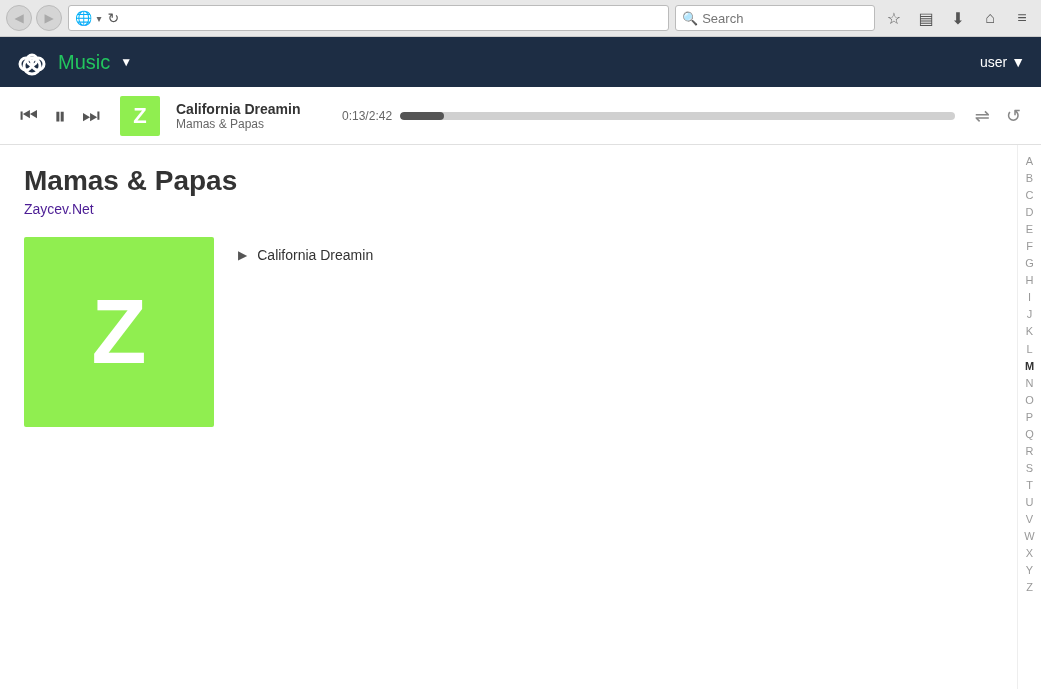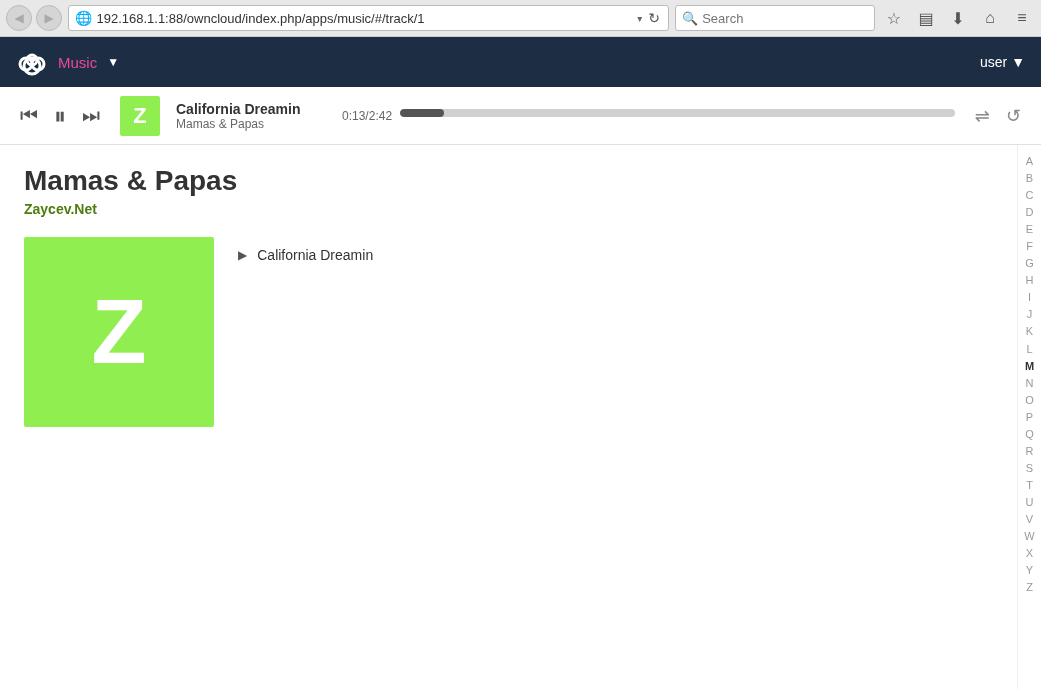--- a/index.html
+++ b/index.html
@@ -176,20 +176,21 @@
       font-weight: bold;
       color: #333;
     }
     .track-artist {
       font-size: 12px;
       color: #666;
     }
     .progress-section {
       flex: 1;
       display: flex;
+      align-items: center;
       gap: 8px;
     }
     .time-display {
       font-size: 12px;
       color: #666;
       white-space: nowrap;
     }
     .progress-bar-container {
       flex: 1;
       height: 8px;
@@ -227,23 +228,22 @@
       overflow-y: auto;
     }
     .artist-name {
       font-size: 28px;
       font-weight: bold;
       color: #333;
       margin-bottom: 4px;
     }
     .artist-source {
       font-size: 14px;
-      color: #4d7c0f;
+      color: #4c1d95;
       margin-bottom: 20px;
-      font-weight: bold;
     }
     .artist-section {
       display: flex;
       gap: 24px;
       align-items: flex-start;
     }
     .artist-cover {
       width: 190px;
       height: 190px;
       background: #90ee50;
@@ -303,21 +303,20 @@
 <body>
 
 <div class="browser-chrome">
   <div class="browser-toolbar">
     <div class="nav-buttons">
       <div class="nav-btn disabled">◀</div>
       <div class="nav-btn" style="color:#aaa;">▶</div>
     </div>
     <div class="address-bar-container">
       <span class="address-icon">🌐</span>
-      <input class="address-bar" type="text" readonly="" value="192.168.1.1:88/owncloud/index.php/apps/music/#/track/1" style="">
       <span class="address-dropdown">▾</span>
       <span class="refresh-btn">↻</span>
     </div>
     <div class="browser-actions">
       <div class="search-bar-container">
         <span style="color:#999;font-size:13px;">🔍</span>
         <input class="search-input" type="text" placeholder="Search" style="">
       </div>
       <div class="browser-action-btn">☆</div>
       <div class="browser-action-btn">▤</div>
@@ -329,21 +328,21 @@
 </div>
 
 <div class="app-header">
   <div class="app-logo">
     <svg class="app-logo-icon" viewBox="0 0 32 32">
       <circle cx="16" cy="20" r="8" fill="none" stroke="white" stroke-width="3"></circle>
       <circle cx="10" cy="18" r="6" fill="none" stroke="white" stroke-width="3"></circle>
       <circle cx="22" cy="18" r="6" fill="none" stroke="white" stroke-width="3"></circle>
       <circle cx="16" cy="14" r="5" fill="none" stroke="white" stroke-width="3"></circle>
     </svg>
-    <span style="font-size:15px;color:#ec4899;">Music</span>
+    <span style="font-size:20px;color:#22c55e;">Music</span>
     <span style="font-size:12px;color:#fff;">▼</span>
   </div>
   <div class="user-menu">
     <span>user</span>
     <span>▼</span>
   </div>
 </div>
 
 <div class="player-bar">
   <div class="player-controls">

